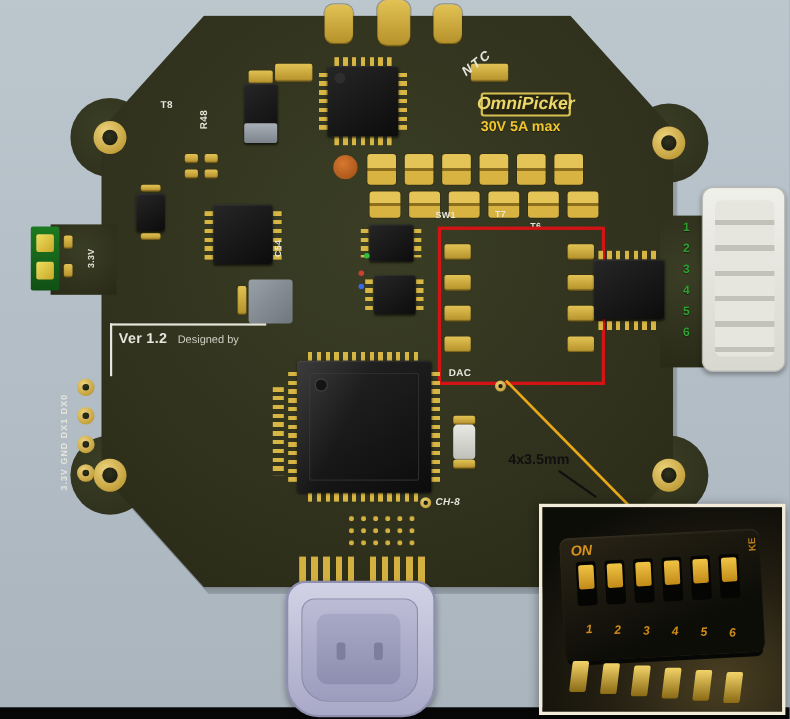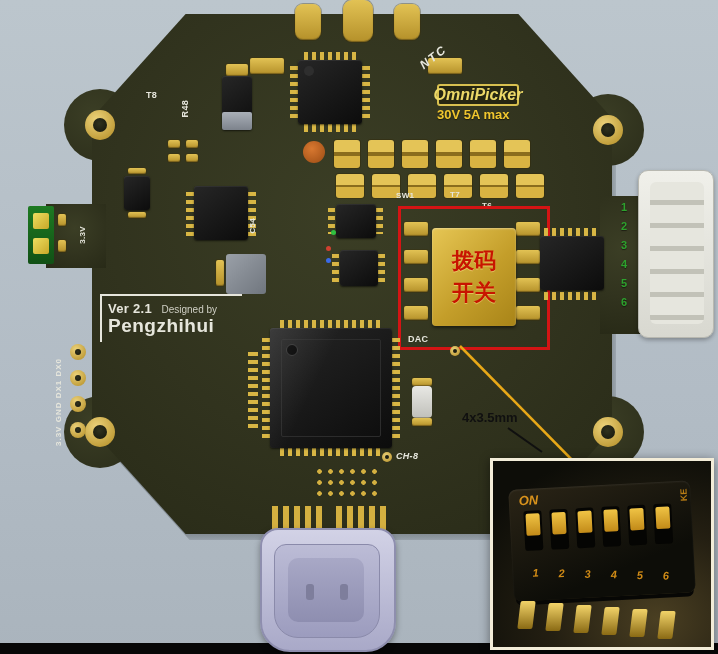--- a/index.html
+++ b/index.html
@@ -137,27 +137,20 @@
   <div class="abs silk" style="left:482px;top:201px;font-size:8px;">T6</div>
 
   <div class="abs gold" style="left:404px;top:222px;width:24px;height:14px;"></div>
   <div class="abs gold" style="left:404px;top:250px;width:24px;height:14px;"></div>
   <div class="abs gold" style="left:404px;top:278px;width:24px;height:14px;"></div>
   <div class="abs gold" style="left:404px;top:306px;width:24px;height:14px;"></div>
   <div class="abs gold" style="left:516px;top:222px;width:24px;height:14px;"></div>
   <div class="abs gold" style="left:516px;top:250px;width:24px;height:14px;"></div>
   <div class="abs gold" style="left:516px;top:278px;width:24px;height:14px;"></div>
   <div class="abs gold" style="left:516px;top:306px;width:24px;height:14px;"></div>
-  <div class="abs" style="left:432px;top:228px;width:84px;height:98px;border-radius:4px;
-              background:linear-gradient(135deg,#e6c654,#c49e2a 55%,#a88418);
-              box-shadow:0 2px 3px rgba(0,0,0,.45), inset 0 1px 2px rgba(255,255,255,.35);
-              display:flex;flex-direction:column;align-items:center;justify-content:center;gap:2px;">
-    <span style="color:#c81400;font-weight:bold;font-size:22px;text-shadow:0 1px 0 rgba(255,230,140,.5);">拨码</span>
-    <span style="color:#c81400;font-weight:bold;font-size:22px;text-shadow:0 1px 0 rgba(255,230,140,.5);">开关</span>
-  </div>
   <div class="abs" style="left:398px;top:206px;width:146px;height:138px;border:3px solid #d41414;"></div>
   <div class="abs via" style="left:450px;top:346px;width:10px;height:10px;">
       <div class="c"></div>
     </div>
   <div class="abs silk" style="left:408px;top:334px;font-size:9px;">DAC</div>
 
   <div class="abs pinsH" style="left:544px;top:228px;width:56px;height:8px;"></div>
   <div class="abs pinsH" style="left:544px;top:292px;width:56px;height:8px;"></div>
   <div class="abs chip" style="left:540px;top:236px;width:64px;height:54px;"></div>
 
@@ -170,24 +163,23 @@
     <span class="greennum">2</span>
     <span class="greennum">3</span>
     <span class="greennum">4</span>
     <span class="greennum">5</span>
     <span class="greennum">6</span>
   </div>
 
   <div class="abs" style="left:100px;top:294px;width:142px;height:2px;background:#e6e6dc;"></div>
   <div class="abs" style="left:100px;top:294px;width:2px;height:48px;background:#e6e6dc;"></div>
   <div class="abs" style="left:108px;top:299px;white-space:nowrap;">
-    <span class="silk" style="font-size:13px;">Ver 2.1</span>
+    <span class="silk" style="font-size:13px;">Ver 1.2</span>
     <span style="color:#cfcfc4;font-size:10px;margin-left:5px;">Designed by</span>
   </div>
-  <div class="abs silk" style="left:108px;top:315px;font-size:19px;letter-spacing:.5px;">Pengzhihui</div>
 
   <div class="abs silk vtext" style="left:54px;top:342px;font-size:8px;height:104px;letter-spacing:1px;">3.3V GND DX1 DX0</div>
   <div class="abs holeO" style="left:70px;top:344px;width:16px;height:16px;">
     <div class="abs holeI" style="left:5px;top:5px;width:6px;height:6px;"></div>
     </div>
   <div class="abs holeO" style="left:70px;top:370px;width:16px;height:16px;">
     <div class="abs holeI" style="left:5px;top:5px;width:6px;height:6px;"></div>
     </div>
   <div class="abs holeO" style="left:70px;top:396px;width:16px;height:16px;">
     <div class="abs holeI" style="left:5px;top:5px;width:6px;height:6px;"></div>

